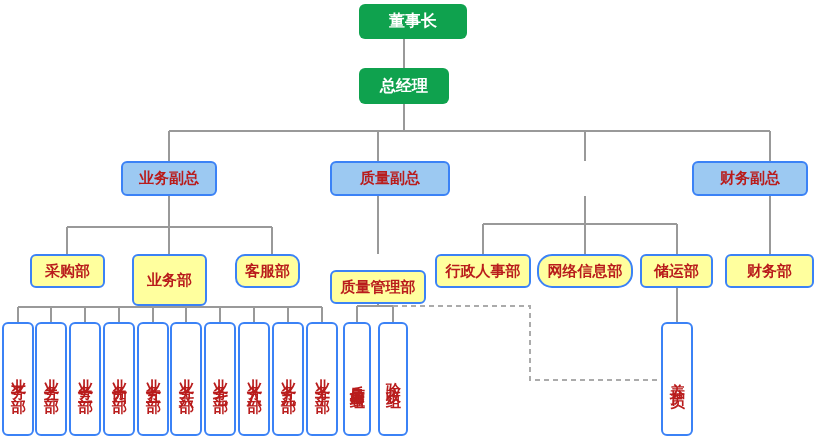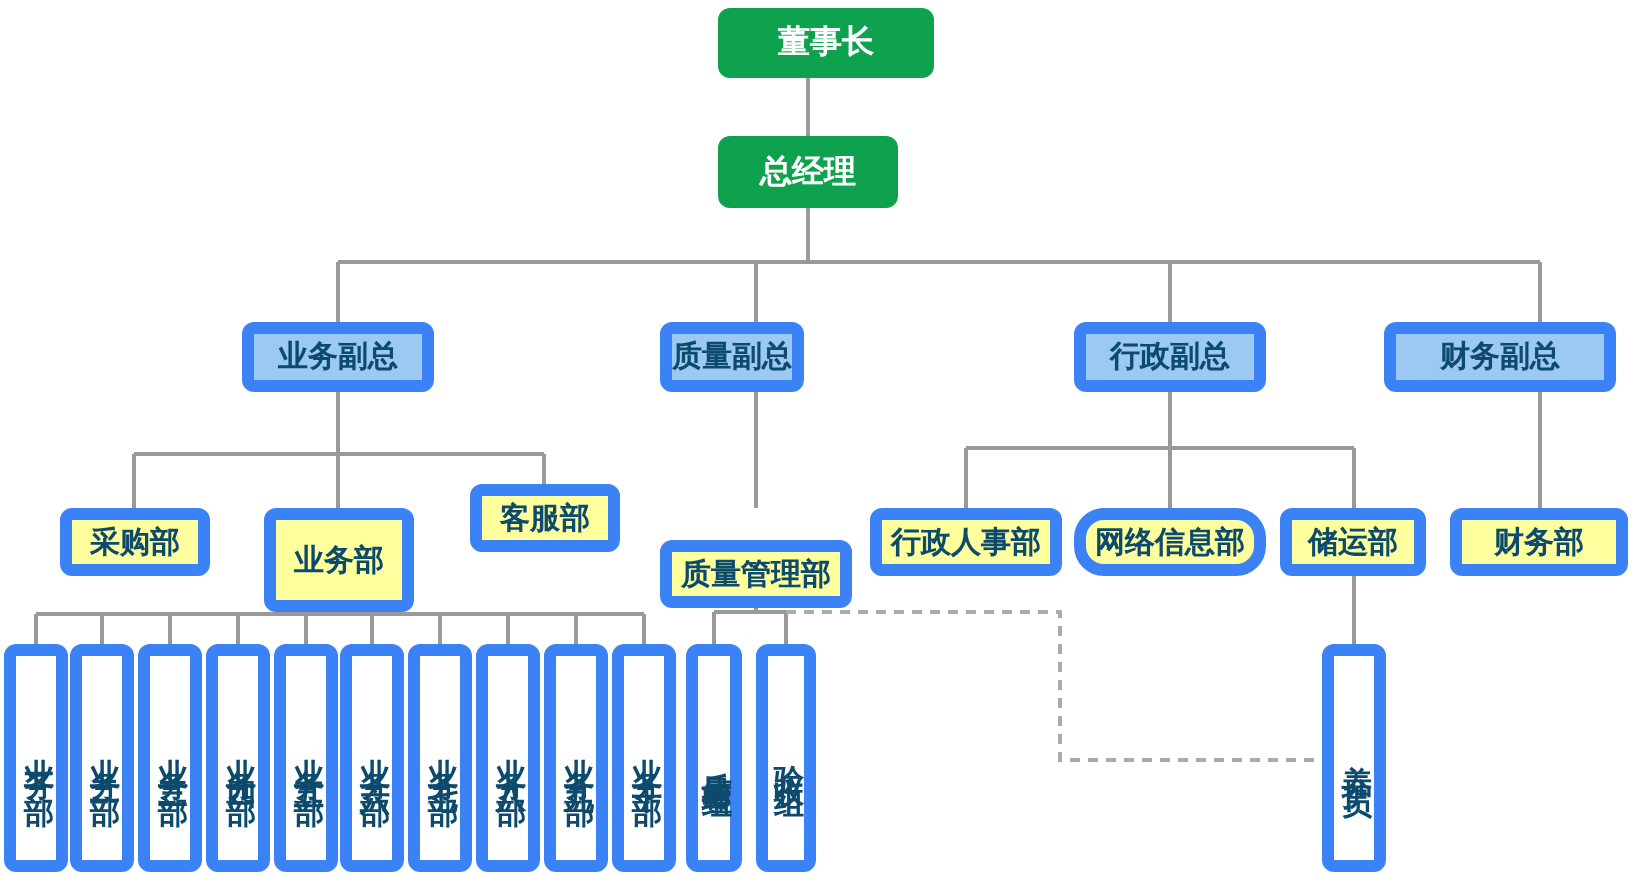--- a/index.html
+++ b/index.html
@@ -15,24 +15,24 @@
     position: absolute;
     left: 0; top: 0;
     width: 820px; height: 440px;
   }
   .node {
     position: absolute;
     box-sizing: border-box;
     display: flex;
     align-items: center;
     justify-content: center;
-    border: 6px solid #3b82f6;
+    border: 2px solid #3b82f6;
     border-radius: 6px;
     background: #ffffff;
-    color: #0c4a6e;
+    color: #b91c1c;
     font-weight: bold;
     font-size: 15px;
     white-space: nowrap;
     z-index: 2;
   }
   .exec {
     background: #0fa24e;
     border: none;
     color: #ffffff;
     font-size: 16px;
@@ -66,27 +66,26 @@
              M585 196 V224 M483 224 H677 M483 224 V254 M585 224 V254 M677 224 V254
              M677 288 V322
              M770 196 V254" fill="none" stroke="#999999" stroke-width="2"></path>
     <path d="M393 306 H530 V380 H661" fill="none" stroke="#ababab" stroke-width="2" stroke-dasharray="5 4"></path>
   </svg>
 
   <div class="node exec" style="left:359px; top:4px;  width:108px; height:35px;">董事长</div>
   <div class="node exec" style="left:359px; top:68px; width:90px; height:36px;">总经理</div>
 
   <div class="node vp" style="left:121px; top:161px; width:96px; height:35px;">业务副总</div>
-  <div class="node vp" style="left:330px; top:161px; width:72px; height:35px;">质量副总</div>
-  <div class="node vp" style="left:537px; top:161px; width:96px; height:35px;">行政副总</div>
+  <div class="node vp" style="left:330px; top:161px; width:120px; height:35px;">质量副总</div>
   <div class="node vp" style="left:692px; top:161px; width:116px; height:35px;">财务副总</div>
 
   <div class="node dept" style="left:30px;  top:254px; width:75px; height:34px;">采购部</div>
   <div class="node dept" style="left:132px; top:254px; width:75px; height:52px;">业务部</div>
-  <div class="node dept" style="left:235px; top:242px; width:75px; height:34px;">客服部</div>
+  <div class="node dept" style="left:235px; top:254px; width:65px; height:34px;border-radius:10px;">客服部</div>
   <div class="node dept" style="left:330px; top:254px; width:96px; height:34px;margin-top:16px;">质量管理部</div>
   <div class="node dept" style="left:435px; top:254px; width:96px; height:34px;">行政人事部</div>
   <div class="node dept" style="left:537px; top:254px; width:96px; height:34px;border-radius:15px;">网络信息部</div>
   <div class="node dept" style="left:640px; top:254px; width:73px; height:34px;">储运部</div>
   <div class="node dept" style="left:725px; top:254px; width:89px; height:34px;">财务部</div>
 
   <div class="node leaf" style="left:2px;   top:322px; width:32px; height:114px;">业务一部</div>
   <div class="node leaf" style="left:35px;  top:322px; width:32px; height:114px;">业务二部</div>
   <div class="node leaf" style="left:69px;  top:322px; width:32px; height:114px;">业务三部</div>
   <div class="node leaf" style="left:103px; top:322px; width:32px; height:114px;">业务四部</div>

